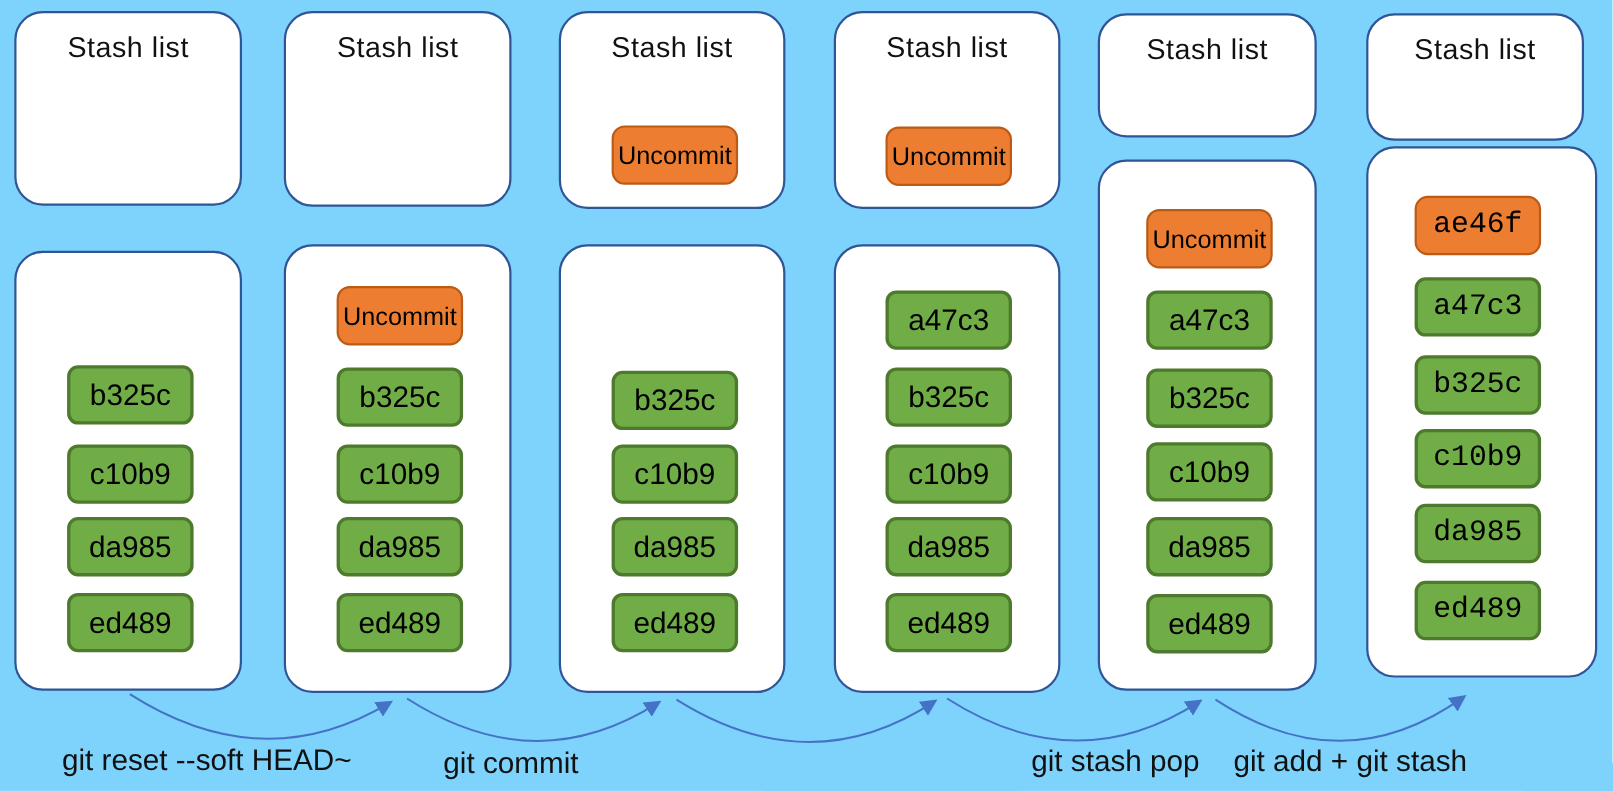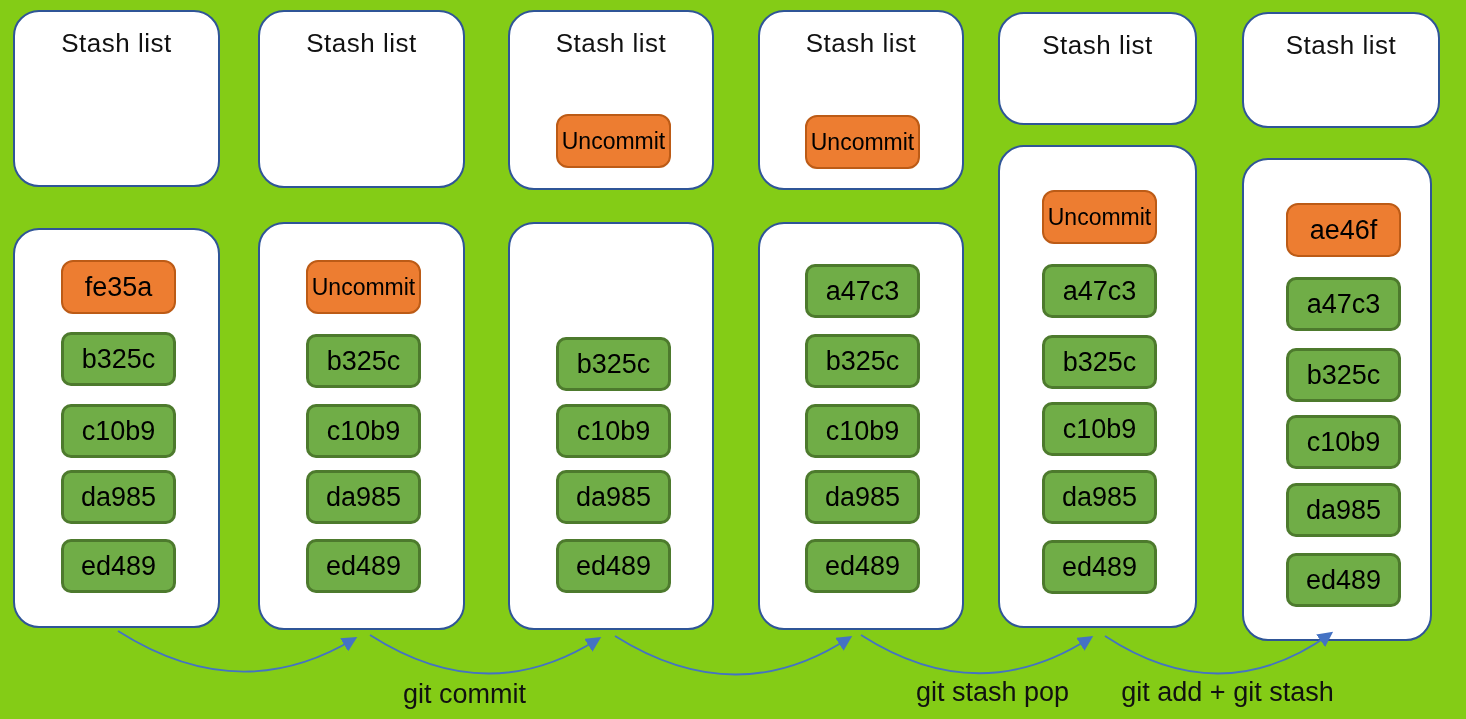--- a/index.html
+++ b/index.html
@@ -1,17 +1,17 @@
 <!DOCTYPE html>
 <html><head>
 <meta charset="utf-8">
 <style>
   html,body{margin:0;padding:0;background:#ffffff;}
   body{font-family:"Liberation Sans", sans-serif; -webkit-font-smoothing:antialiased;}
-  .stage{position:relative;width:1466px;height:719px;background:#84cc16;overflow:hidden;}
+  .stage{position:relative;width:1466px;height:719px;background:#7dd3fc;overflow:hidden;}
   .col{position:absolute;top:0;height:719px;}
   .roundbox{
     position:absolute;left:0;
     background:#fff;
     border:2.5px solid #2f5597;
     border-radius:26px;
     box-sizing:border-box;
   }
   .stash-title{
     display:block;text-align:center;
@@ -48,21 +48,20 @@
 </head>
 <body>
 
 <div class="stage">
 
   <div class="col" style="left:13px;width:207px;">
     <div class="roundbox" style="top:10px;width:207px;height:177px;">
       <span class="stash-title">Stash list</span>
     </div>
     <div class="roundbox" style="top:228px;width:207px;height:400px;">
-      <div class="chip chip-orange" style="left:46px;top:30px;">fe35a</div>
       <div class="chip chip-green" style="left:46px;top:102px;">b325c</div>
       <div class="chip chip-green" style="left:46px;top:174px;">c10b9</div>
       <div class="chip chip-green" style="left:46px;top:240px;">da985</div>
       <div class="chip chip-green" style="left:46px;top:309px;">ed489</div>
     </div>
   </div>
 
   <div class="col" style="left:258px;width:207px;">
     <div class="roundbox" style="top:10px;width:207px;height:178px;">
       <span class="stash-title">Stash list</span>
@@ -114,21 +113,21 @@
       <div class="chip chip-green" style="left:42px;top:255px;">c10b9</div>
       <div class="chip chip-green" style="left:42px;top:323px;">da985</div>
       <div class="chip chip-green" style="left:42px;top:393px;">ed489</div>
     </div>
   </div>
 
   <div class="col" style="left:1242px;width:198px;">
     <div class="roundbox" style="top:12px;width:198px;height:116px;">
       <span class="stash-title">Stash list</span>
     </div>
-    <div class="roundbox" style="top:158px;width:190px;height:483px;">
+    <div class="roundbox" style="top:133px;width:210px;height:483px;font-family:Liberation Mono, monospace;">
       <div class="chip chip-orange" style="left:42px;top:43px;">ae46f</div>
       <div class="chip chip-green" style="left:42px;top:117px;">a47c3</div>
       <div class="chip chip-green" style="left:42px;top:188px;">b325c</div>
       <div class="chip chip-green" style="left:42px;top:255px;">c10b9</div>
       <div class="chip chip-green" style="left:42px;top:323px;">da985</div>
       <div class="chip chip-green" style="left:42px;top:393px;">ed489</div>
     </div>
   </div>
 
   <svg class="arrow-layer" viewBox="0 0 1466 719">
@@ -137,17 +136,18 @@
         <path d="M0,0 L10,5 L0,10 z" fill="#4472c4"></path>
       </marker>
     </defs>
     <path d="M118,631 Q239,708 354,639" fill="none" stroke="#4472c4" stroke-width="1.8" marker-end="url(#arr)"></path>
     <path d="M370,635 Q487,710 598,639" fill="none" stroke="#4472c4" stroke-width="1.8" marker-end="url(#arr)"></path>
     <path d="M615,636 Q736,712 849,638" fill="none" stroke="#4472c4" stroke-width="1.8" marker-end="url(#arr)"></path>
     <path d="M861,635 Q978,710 1090,638" fill="none" stroke="#4472c4" stroke-width="1.8" marker-end="url(#arr)"></path>
     <path d="M1105,636 Q1221,712 1330,634" fill="none" stroke="#4472c4" stroke-width="1.8" marker-end="url(#arr)"></path>
   </svg>
 
+  <div class="cmd-label" style="left:43px;top:676px;width:290px;">git reset --soft HEAD~</div>
   <div class="cmd-label" style="left:402px;top:679px;width:125px;">git commit</div>
-  <div class="cmd-label" style="left:889px;top:677px;width:180px;text-align:right;">git stash pop</div>
+  <div class="cmd-label" style="left:924px;top:677px;width:180px;">git stash pop</div>
   <div class="cmd-label" style="left:1095px;top:677px;width:265px;">git add + git stash</div>
 
 </div>
 
 </body></html>

